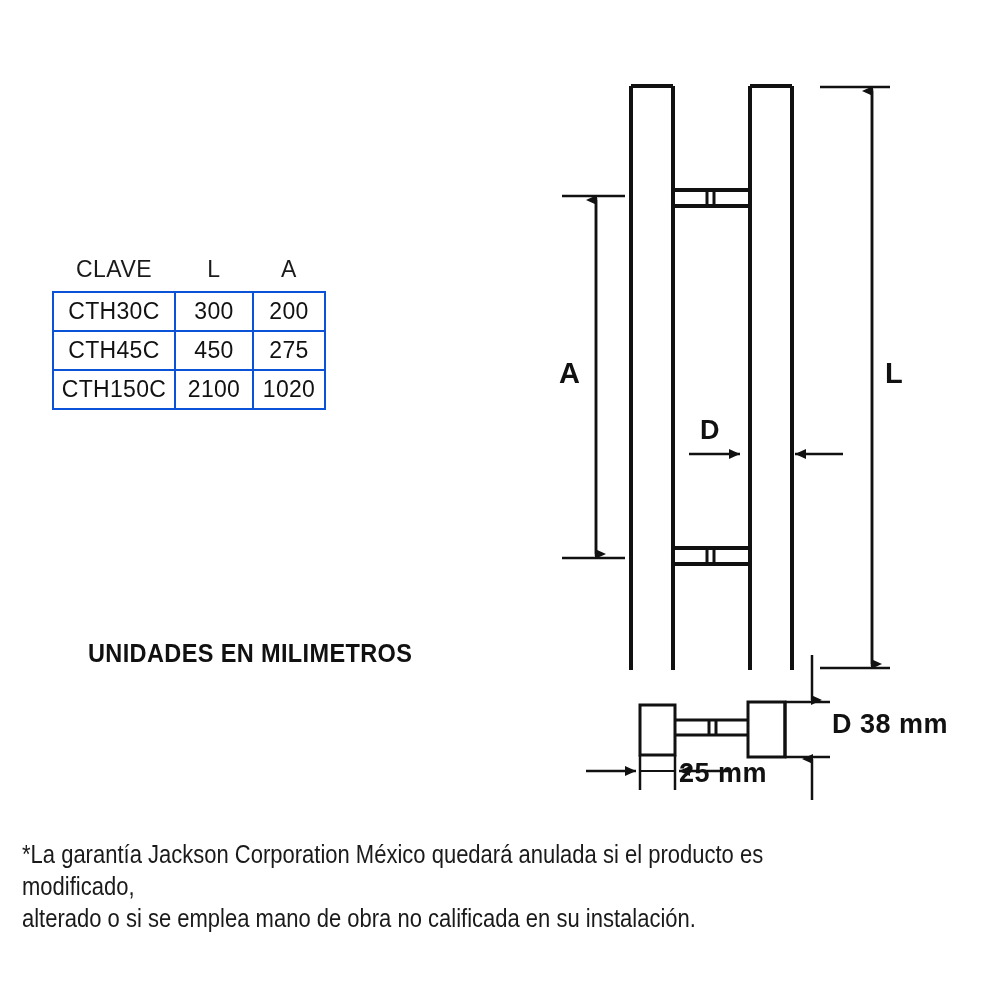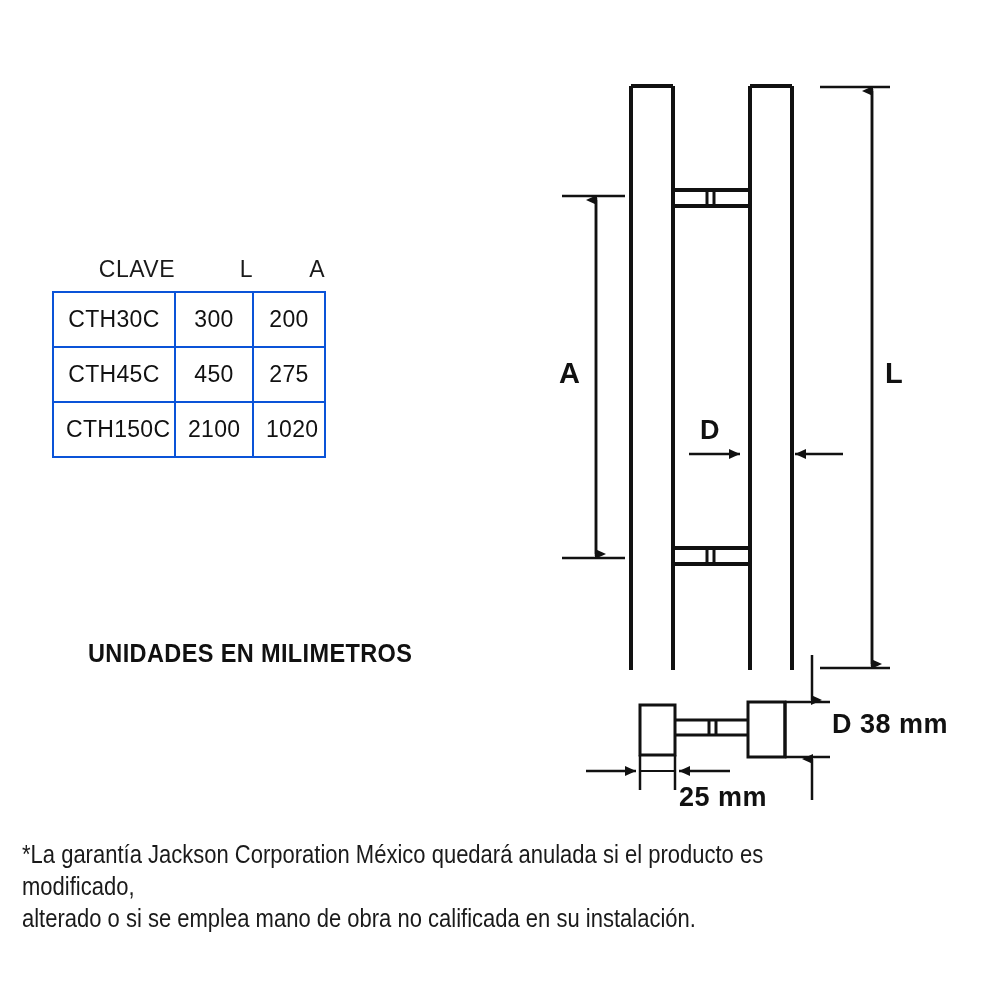--- a/index.html
+++ b/index.html
@@ -31,34 +31,34 @@
   }
   table.spec col.c-clave { width: 122px; }
   table.spec col.c-l     { width: 78px;  }
   table.spec col.c-a     { width: 72px;  }
 
   table.spec thead th {
     font-family: "Liberation Sans", sans-serif;
     font-size: 23px;
     font-weight: 400;
     color: #1a1a1a;
-    text-align: right;
+    text-align: center;
     padding: 0 0 8px 0;
     border: none;
     letter-spacing: 0.5px;
   }
   table.spec tbody td {
     font-family: "Liberation Sans", sans-serif;
     font-size: 23px;
     font-weight: 400;
     color: #111111;
     text-align: center;
     height: 29px;
     line-height: 29px;
-    padding: 12px;
+    padding: 4px;
     border: 2px solid #0a53d8;
     background: #ffffff;
     letter-spacing: 0.3px;
   }
   
   table.spec tbody tr:first-child td:first-child { border-top-left-radius: 12px; }
   table.spec tbody tr:first-child td:last-child  { border-top-right-radius: 12px; }
   table.spec tbody tr:last-child  td:first-child { border-bottom-left-radius: 12px; }
   table.spec tbody tr:last-child  td:last-child  { border-bottom-right-radius: 12px; text-align: center; }
 
@@ -104,21 +104,21 @@
     position: absolute;
     font-family: "Liberation Sans", sans-serif;
     font-weight: bold;
     color: #111111;
     white-space: nowrap;
   }
   #label-A { left: 559px; top: 357px; font-size: 29px; }
   #label-L { left: 885px; top: 357px; font-size: 29px; }
   #label-D { left: 700px; top: 415px; font-size: 27px; }
   #label-D38 { left: 832px; top: 709px; font-size: 27px; letter-spacing: 0.5px; }
-  #label-25 { left: 679px; top: 782px; font-size: 27px; letter-spacing: 0.5px; }
+  #label-25 { left: 679px; top: 758px; font-size: 27px; letter-spacing: 0.5px; }
 </style>
 </head>
 <body>
 
 <div id="page">
 
   <div id="spec-table-block">
     <table class="spec">
       <colgroup>
         <col class="c-clave">

